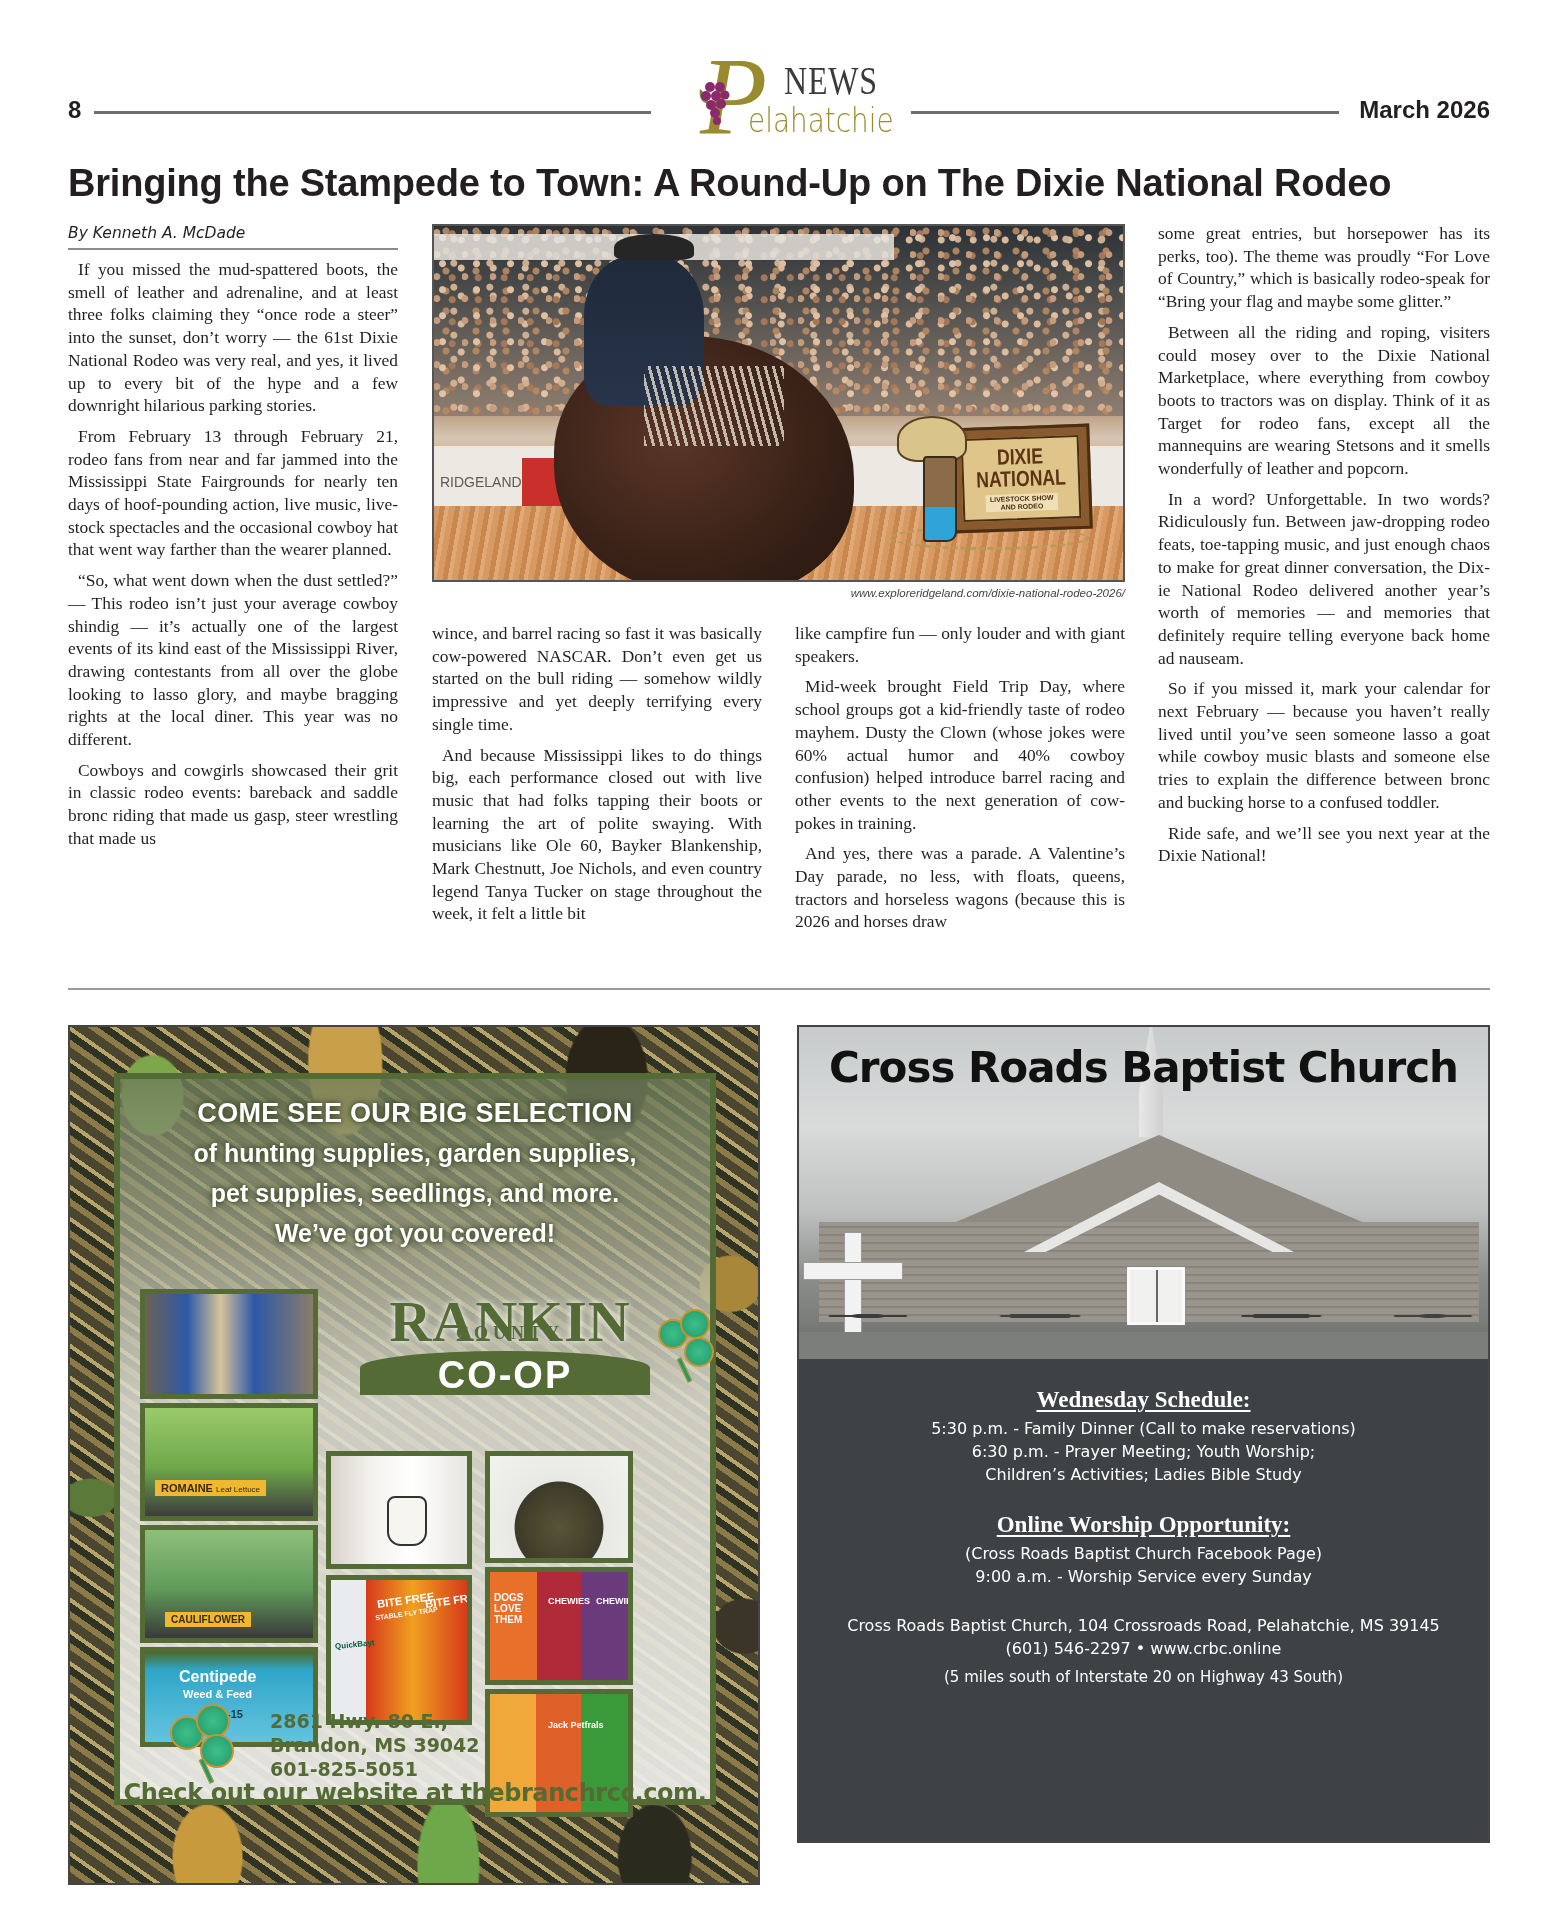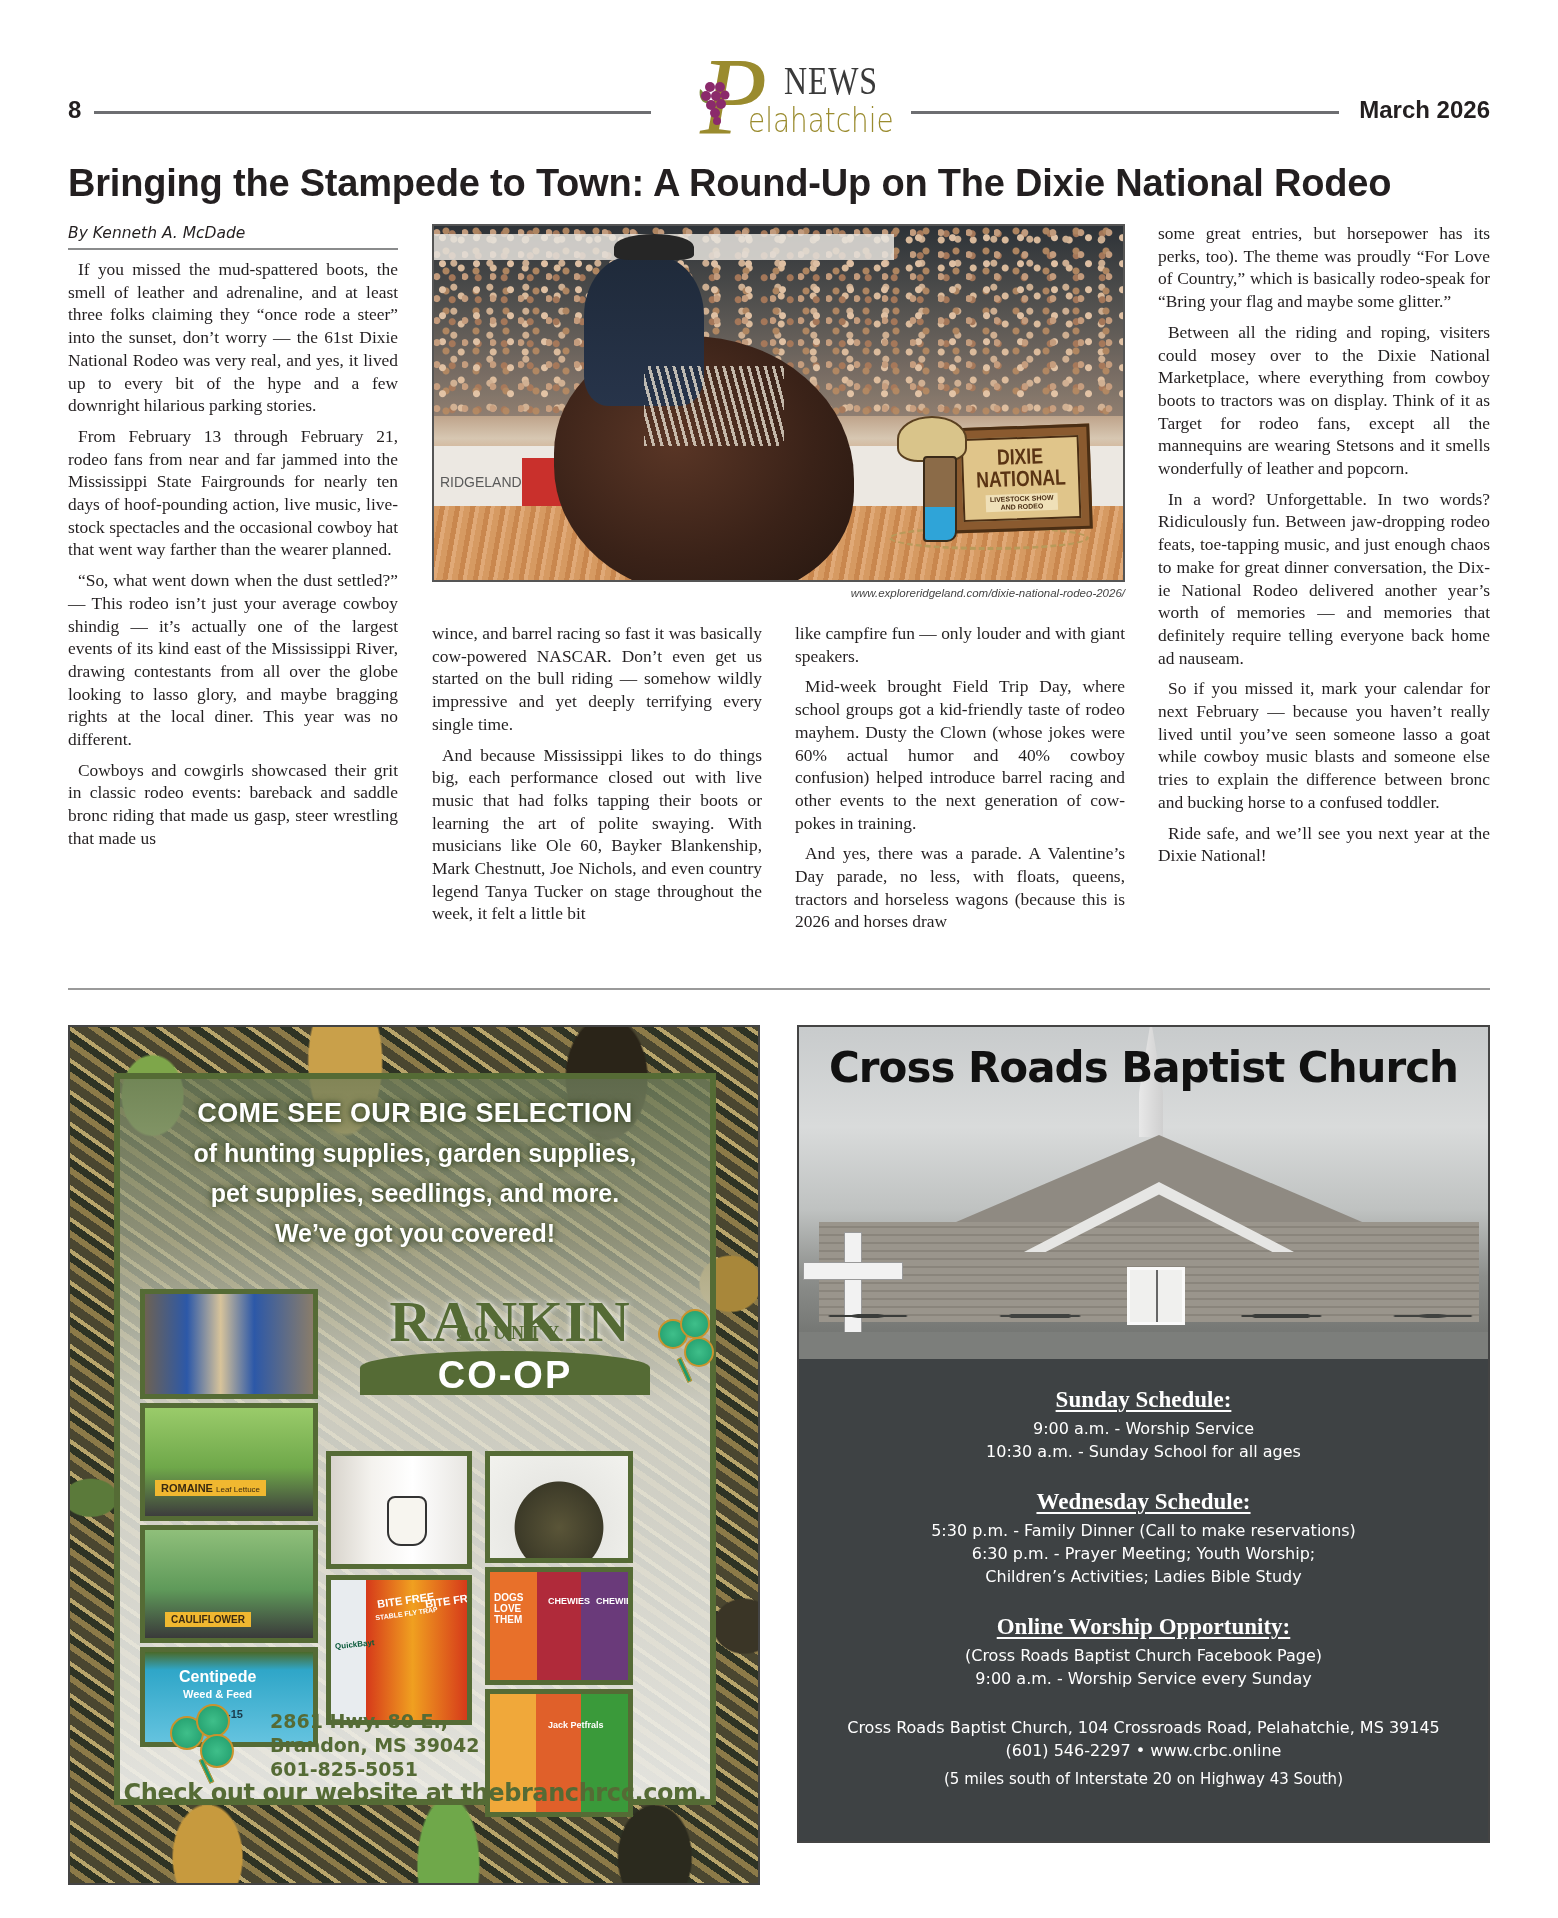--- a/index.html
+++ b/index.html
@@ -291,25 +291,20 @@
     <div class="cross-v"></div>
     <div class="cross-h"></div>
     <div class="bushes"></div>
     <div class="lot"></div>
     <div class="church-title">Cross Roads Baptist Church</div>
   </div>
 
   <div class="church-info">
     <div style="height:28px;"></div>
     <div class="ch-block">
-      <div class="ch-head">Sunday Schedule:</div>
-      <div class="ch-line">9:00 a.m. - Worship Service</div>
-      <div class="ch-line">10:30 a.m. - Sunday School for all ages</div>
-    </div>
-    <div class="ch-block">
       <div class="ch-head">Wednesday Schedule:</div>
       <div class="ch-line">5:30 p.m. - Family Dinner (Call to make reservations)</div>
       <div class="ch-line">6:30 p.m. - Prayer Meeting; Youth Worship;</div>
       <div class="ch-line">Children’s Activities; Ladies Bible Study</div>
     </div>
     <div class="ch-block">
       <div class="ch-head">Online Worship Opportunity:</div>
       <div class="ch-line">(Cross Roads Baptist Church Facebook Page)</div>
       <div class="ch-line">9:00 a.m. - Worship Service every Sunday</div>
     </div>

